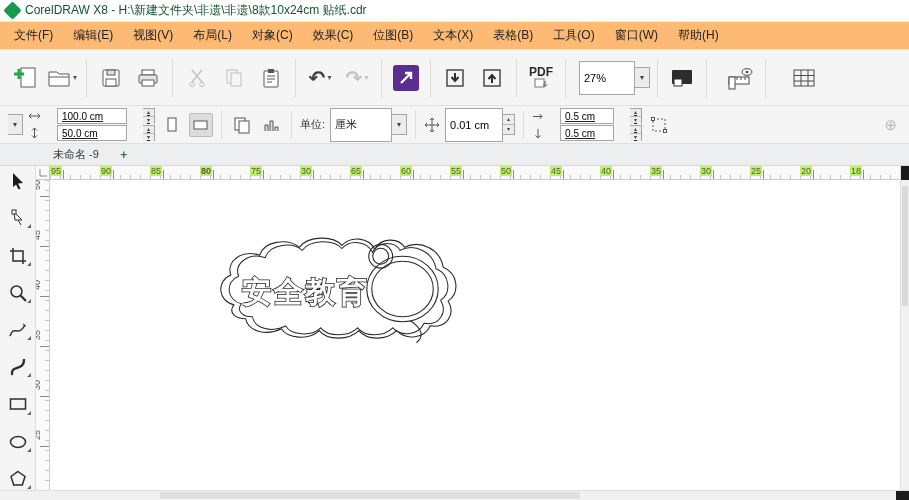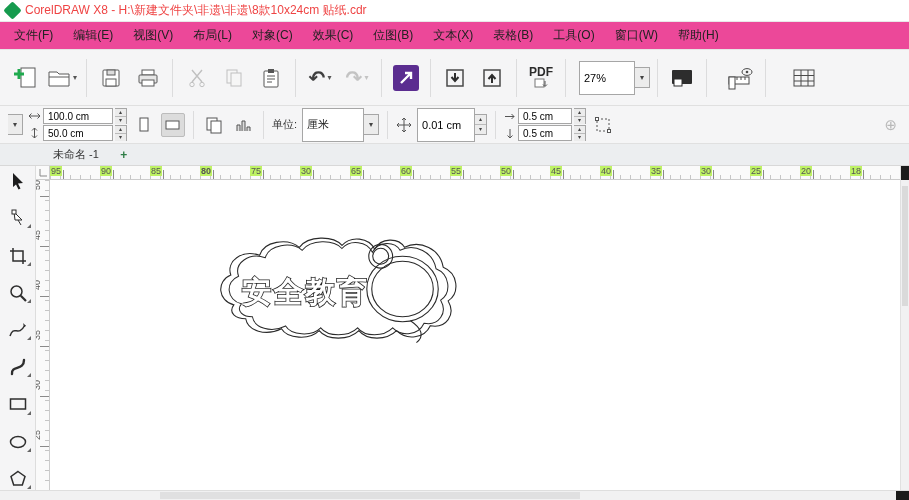--- a/index.html
+++ b/index.html
@@ -3,24 +3,24 @@
 <meta charset="utf-8">
 <style>
   * { box-sizing: border-box; margin: 0; padding: 0; }
   html,body { width:909px; height:500px; overflow:hidden; }
   body { font-family:"Liberation Sans","DejaVu Sans",sans-serif; font-size:12px; color:#222; background:#f5f5f6; }
   .app { position:relative; width:909px; height:500px; background:#f5f5f6; }
 
   
   .titlebar { height:22px; background:#ffffff; display:flex; align-items:center; gap:6px; padding:0 6px; border-bottom:1px solid #e8e8e8; }
   .logo { width:13px; height:13px; background:#169b4e; border-radius:2px; transform:rotate(45deg); flex:0 0 auto; }
-  .title-text { font-size:12px; color:#ef4444; white-space:nowrap; }
-
-  
-  .menubar { height:28px; background:#ec4899; display:flex; align-items:center; padding:0 4px; border-bottom:1px solid #e6e6e6; }
+  .title-text { font-size:12px; color:#14532d; white-space:nowrap; }
+
+  
+  .menubar { height:28px; background:#fdba74; display:flex; align-items:center; padding:0 4px; border-bottom:1px solid #e6e6e6; }
   .mi { padding:4px 10px; cursor:default; white-space:nowrap; }
 
   
   .toolbar { height:56px; background:#f5f5f6; display:flex; align-items:center; padding:0 8px; gap:3px; border-bottom:1px solid #e0e0e0; }
   .tbtn { height:40px; min-width:34px; display:flex; align-items:center; justify-content:center; border-radius:2px; position:relative; }
   .sep { width:1px; height:38px; background:#dcdcdd; margin:0 4px; flex:0 0 auto; }
   .dd { font-size:8px; color:#555; margin-left:2px; }
   .dd.dis { color:#c3c3c3; }
   .glyph { font-size:20px; line-height:20px; color:#3f3f3f; font-weight:bold; }
   .glyph.dis { color:#c3c3c3; }
@@ -32,21 +32,21 @@
   .field { height:34px; background:#fff; border:1px solid #a6a6a6; font-size:11px; padding:0 4px; display:flex; align-items:center; white-space:nowrap; overflow:hidden; }
   .combo-arrow { width:15px; height:21px; border:1px solid #a6a6a6; border-left:none; background:#ececec; display:flex; align-items:center; justify-content:center; font-size:8px; color:#444; }
   .stepper { width:12px; height:21px; border:1px solid #a6a6a6; border-left:none; display:flex; flex-direction:column; }
   .stepper span { flex:1; font-size:6px; line-height:9px; text-align:center; color:#444; background:#ececec; }
   .stepper span + span { border-top:1px solid #bbb; }
 
   
   .propbar { height:38px; background:#f5f5f6; display:flex; align-items:center; padding:0 8px; gap:5px; border-bottom:1px solid #e0e0e0; }
   .preset-combo .field { width:132px; }
   .sizeblock { display:flex; flex-direction:column; gap:1px; }
-  .sizerow { display:flex; align-items:center; gap:2px; }
+  .sizerow { display:flex; align-items:center; gap:16px;text-decoration:underline; }
   .sizerow .field { width:70px; height:16px; font-size:10px; }
   .sizerow .stepper { height:16px; }
   .sizerow .stepper span { line-height:7px; }
   .pbtn { width:24px; height:24px; display:flex; align-items:center; justify-content:center; border-radius:2px; }
   .pbtn.pressed { background:#dcdcdc; border:1px solid #bcbcbc; }
   .psep { width:1px; height:28px; background:#dcdcdd; margin:0 3px; }
   .plabel { font-size:11px; color:#333; white-space:nowrap; }
   .plus-circle { margin-left:auto; font-size:15px; color:#b9b9b9; padding-right:4px; }
 
   
@@ -322,21 +322,21 @@
       <svg width="18" height="18">
         <rect x="3" y="3" width="12" height="12" fill="none" stroke="#555" stroke-dasharray="2 2"></rect>
         <rect x="1.5" y="1.5" width="3" height="3" fill="#fff" stroke="#555"></rect>
         <rect x="13.5" y="13.5" width="3" height="3" fill="#fff" stroke="#555"></rect>
       </svg>
     </div>
     <span class="plus-circle">⊕</span>
   </div>
 
   <div class="tabsbar">
-    <div class="tab">未命名 -1</div>
+    <div class="tab">未命名 -9</div>
     <div class="newtab">+</div>
   </div>
 
   <div class="workspace">
 
     <div class="toolbox">
       <div class="tool">
         <svg width="20" height="20">
           <path d="M5 2 L15 12 L10 12.5 L12.5 17.5 L10.5 18.5 L8 13.5 L5 16 Z" fill="#1d1d1d"></path>
         </svg>

